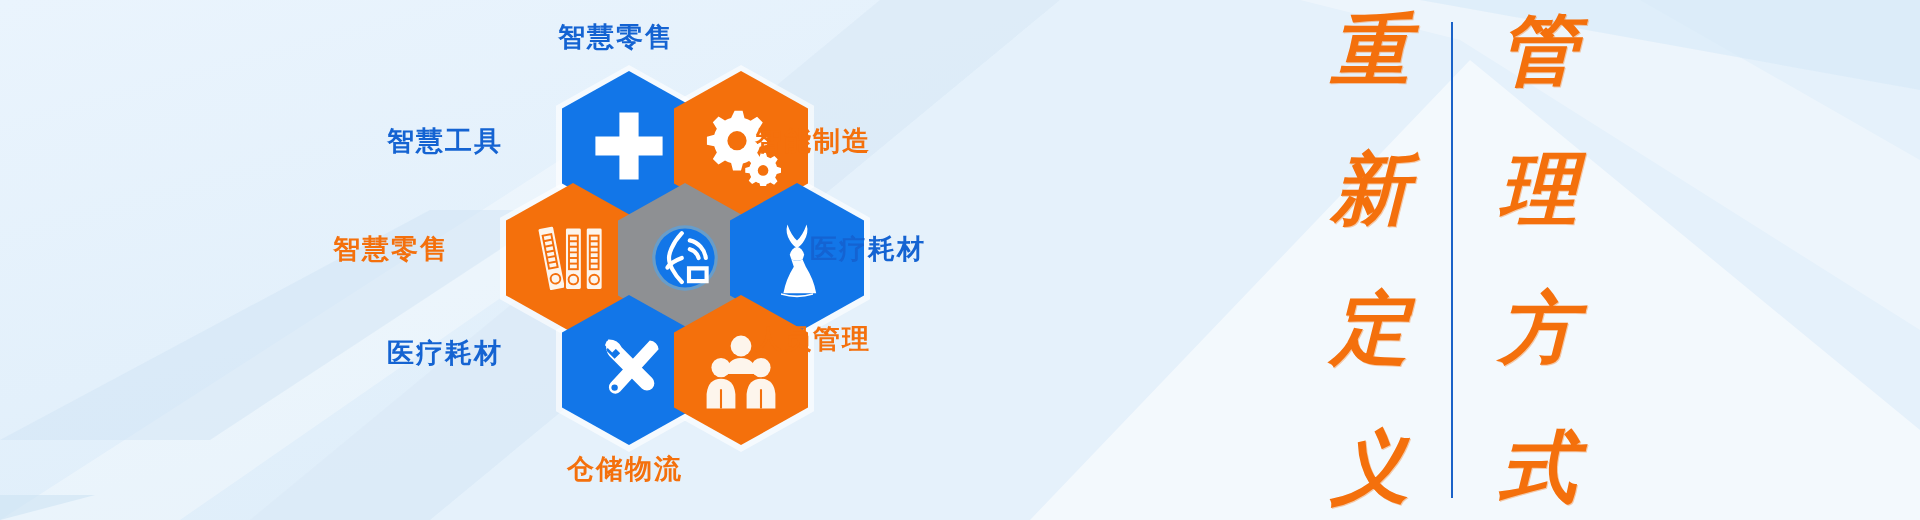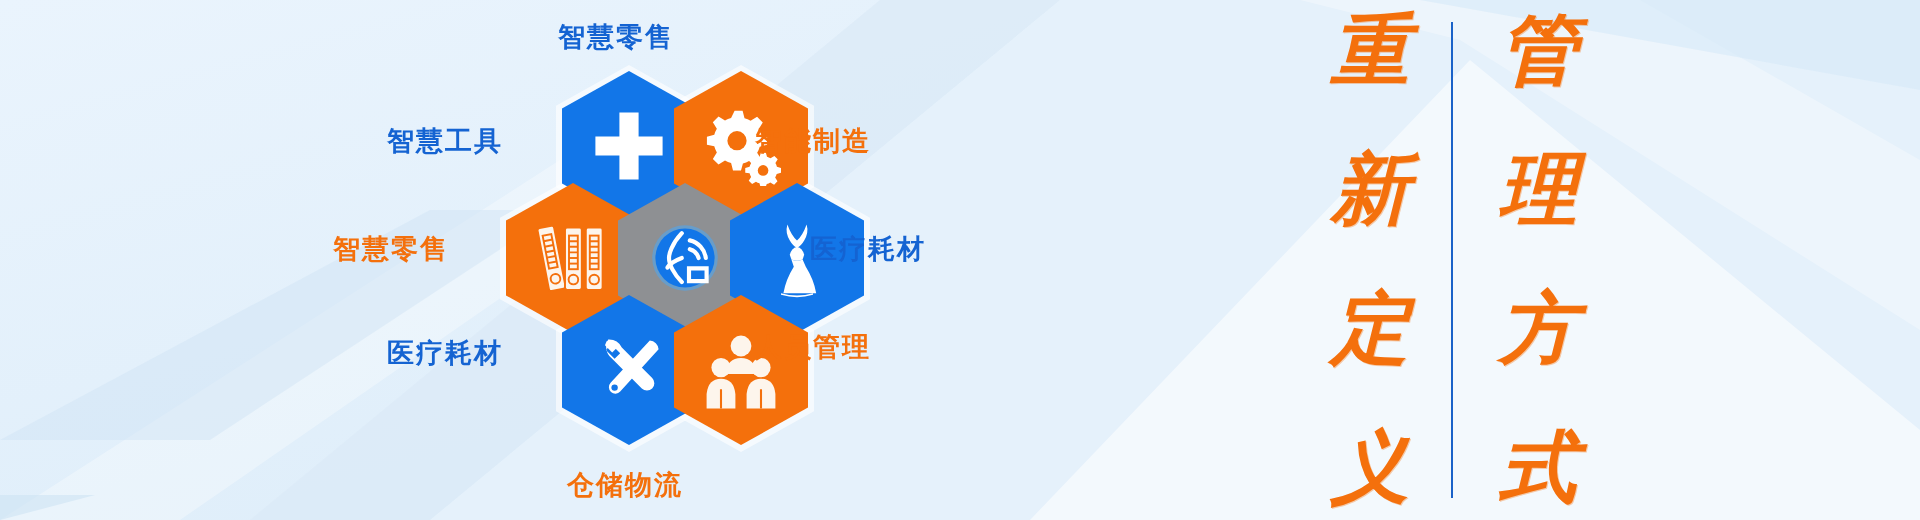--- a/index.html
+++ b/index.html
@@ -206,23 +206,23 @@
         </g>
       </svg>
     </div>
 
     <div class="lbl blue" style="left:103px;top:-14px;">智慧零售</div>
 
     <div class="lbl orange" style="left:300px;top:90px;">智能制造</div>
 
     <div class="lbl blue" style="left:355px;top:198px;">医疗耗材</div>
 
-    <div class="lbl orange" style="left:300px;top:296px;">人员管理</div>
-
-    <div class="lbl orange" style="left:112px;top:434px;font-family:Liberation Serif, serif;">仓储物流</div>
+    <div class="lbl orange" style="left:300px;top:288px;">人员管理</div>
+
+    <div class="lbl orange" style="left:112px;top:418px;font-family:Liberation Serif, serif;">仓储物流</div>
 
     <div class="lbl blue" style="left:-68px;top:302px;">医疗耗材</div>
 
     <div class="lbl orange" style="left:-122px;top:198px;">智慧零售</div>
 
     <div class="lbl blue" style="left:-68px;top:90px;">智慧工具</div>
   </div>
 
   <div class="calli">
     <div class="divider"></div>

